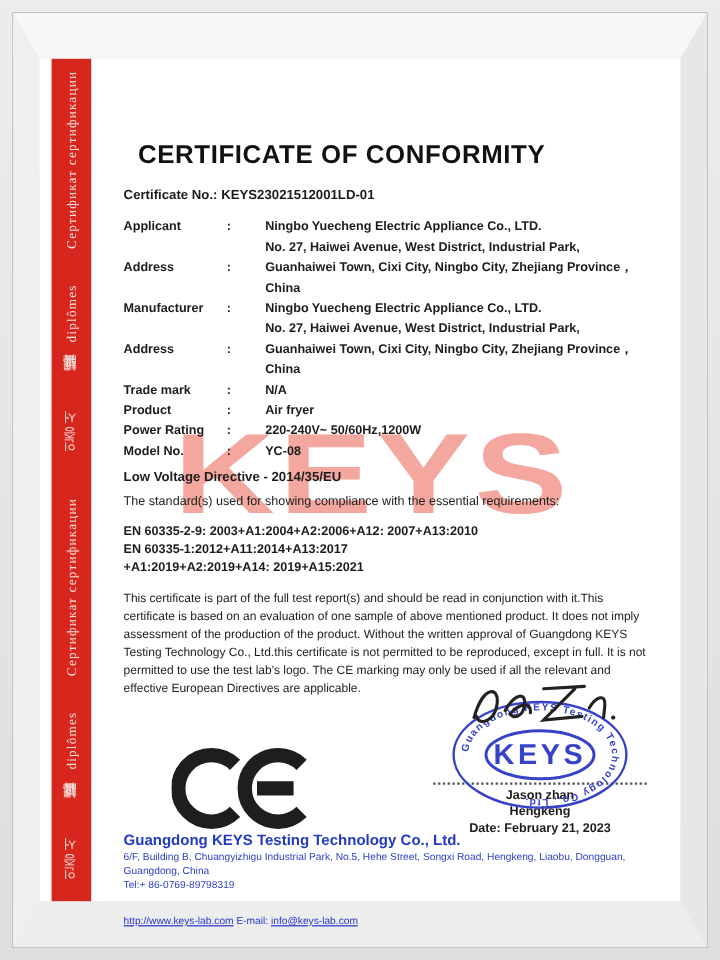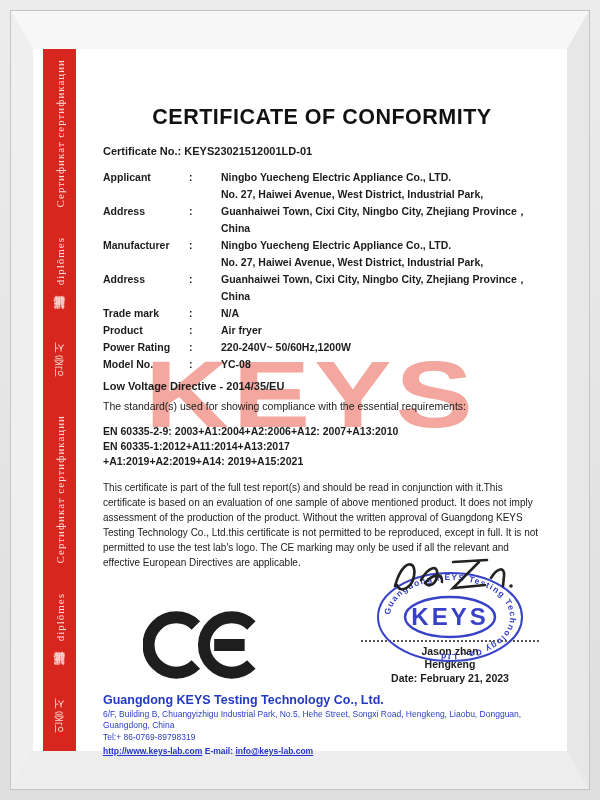--- a/index.html
+++ b/index.html
@@ -14,21 +14,21 @@
     padding:10px 0;box-sizing:border-box;}
   .strip-item{writing-mode:vertical-rl;transform:rotate(180deg);color:#f8ded9;
     font-family:"Liberation Serif", serif;font-size:11px;letter-spacing:1px;white-space:nowrap;}
 
   .watermark{position:absolute;left:112px;top:298px;z-index:0;font-weight:bold;
     font-size:116px;line-height:1;letter-spacing:4px;color:#f3a79e;transform:scaleY(0.82);
     transform-origin:top left;}
 
   .content{position:absolute;left:70px;right:26px;top:0;bottom:0;z-index:1;}
 
-  .title{margin:0;padding-top:56px;text-align:center;font-size:21.5px;font-weight:bold;letter-spacing:0.5px;color:#111;}
+  .title{margin:12px;padding-top:56px;font-size:21.5px;font-weight:bold;letter-spacing:0.5px;color:#111;}
   .cert-no{margin-top:15px;padding-right:20px;font-weight:bold;font-size:11px;}
 
   .fields{margin-top:12px;font-size:10.5px;font-weight:bold;}
   .frow{display:flex;line-height:17px;align-items:center;}
   .flabel{width:86px;flex-shrink:0;}
   .fcolon{width:32px;flex-shrink:0;}
   .fvalue{flex:1;}
 
   .directive{margin-top:7px;text-align:left;font-weight:bold;font-size:11px;}
   .intro{margin-top:8px;font-size:10.5px;}
@@ -45,21 +45,21 @@
   .stamp-svg{position:absolute;left:9px;top:4px;}
   .signature-svg{position:absolute;left:26px;top:-12px;}
   .dotline{margin-top:76px;border-bottom:2px dotted #555;}
   .sig-name{margin-top:3px;}
   .sig-date{margin-top:1px;}
 
   .footer{position:absolute;left:0;top:644px;width:458px;}
   .f-company{color:#2339c0;font-weight:bold;font-size:12.5px;}
   .f-addr{color:#2c3ec5;font-size:8.5px;line-height:11px;margin-top:2px;}
   .f-tel{color:#2c3ec5;font-size:8.5px;margin-top:1px;}
-  .f-links{font-size:8.5px;margin-top:4px;color:#2336c8;font-weight:bold;}
+  .f-links{font-size:8.5px;margin-top:20px;color:#2336c8;font-weight:normal;}
   .f-links a{color:#2336c8;text-decoration:underline;cursor:pointer;}
   .f-links .email-label{text-decoration:none;}
 </style>
 </head>
 <body>
 
 <div class="frame">
   <div class="liner">
     <div class="bevel">
       <div class="page">

